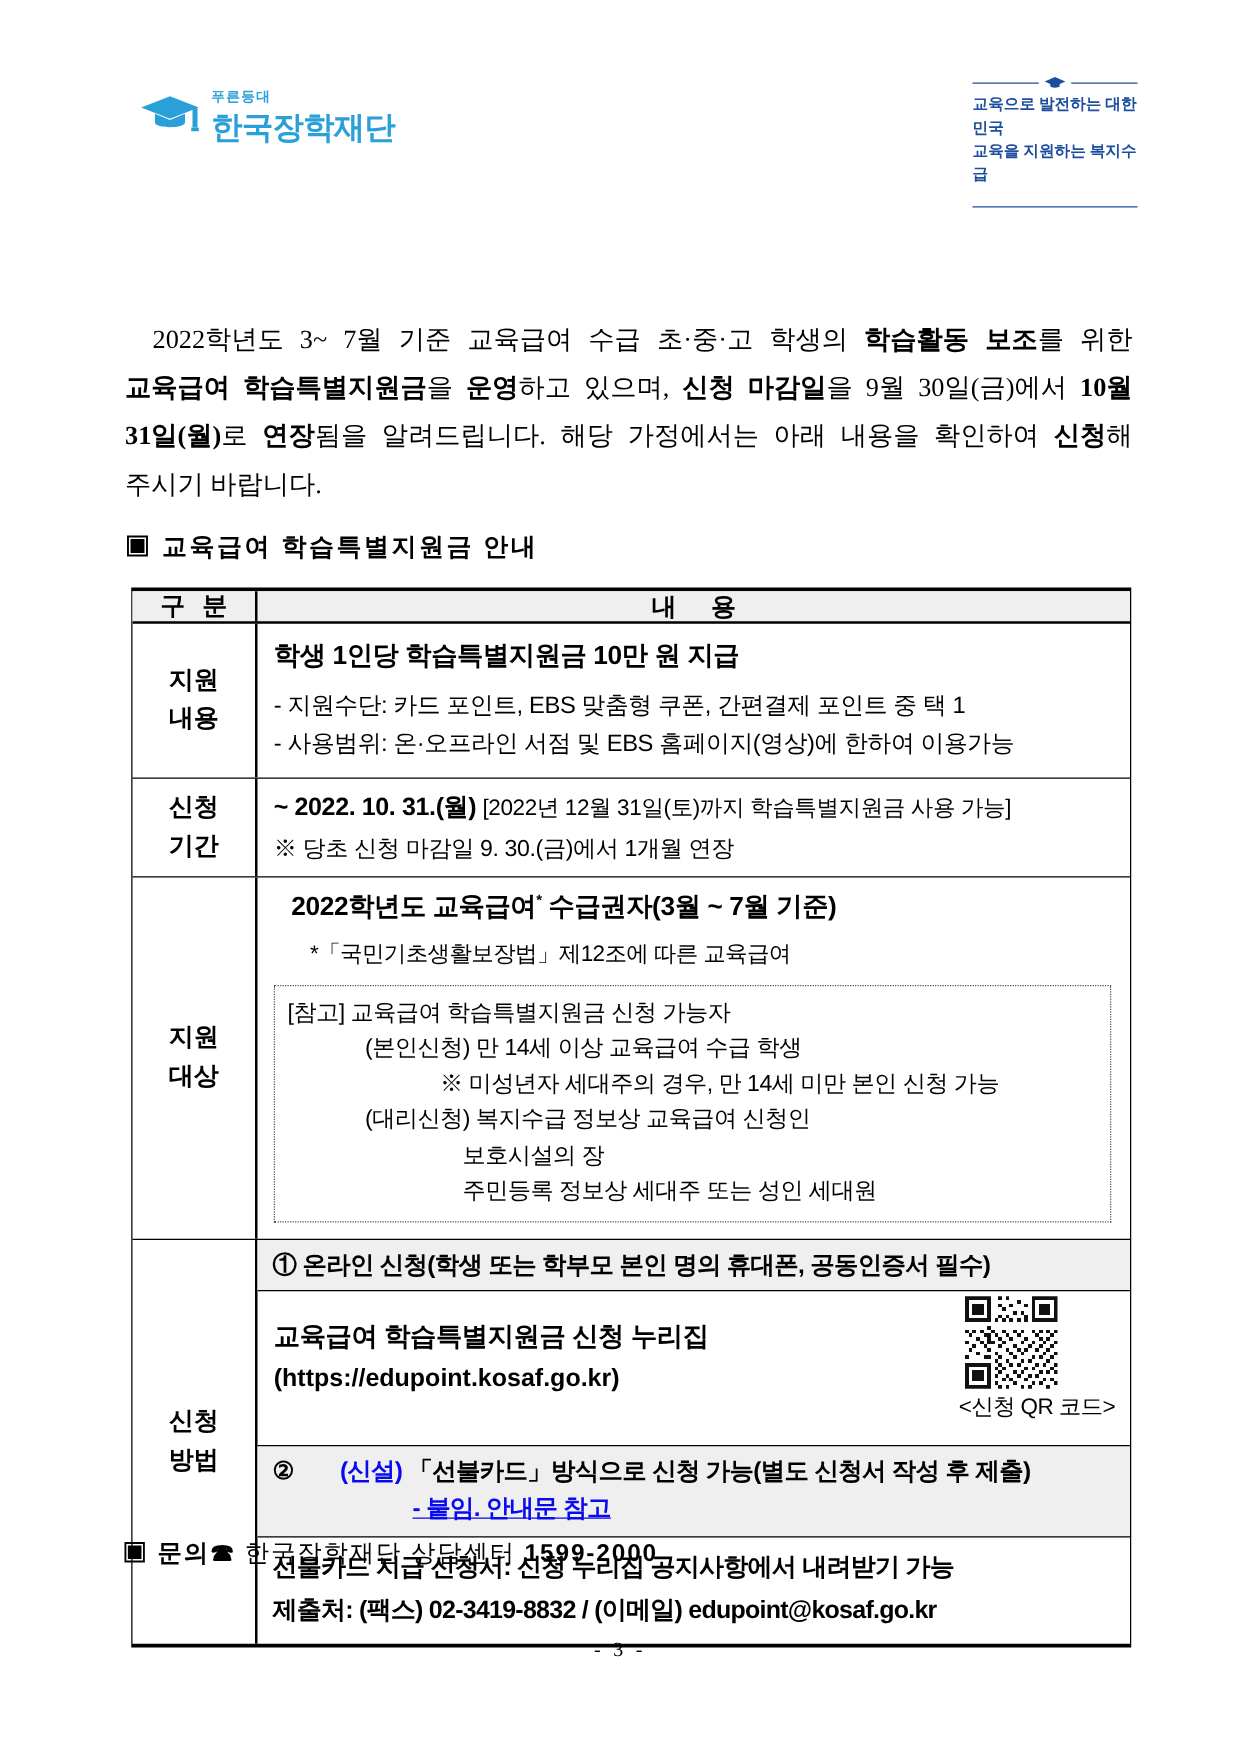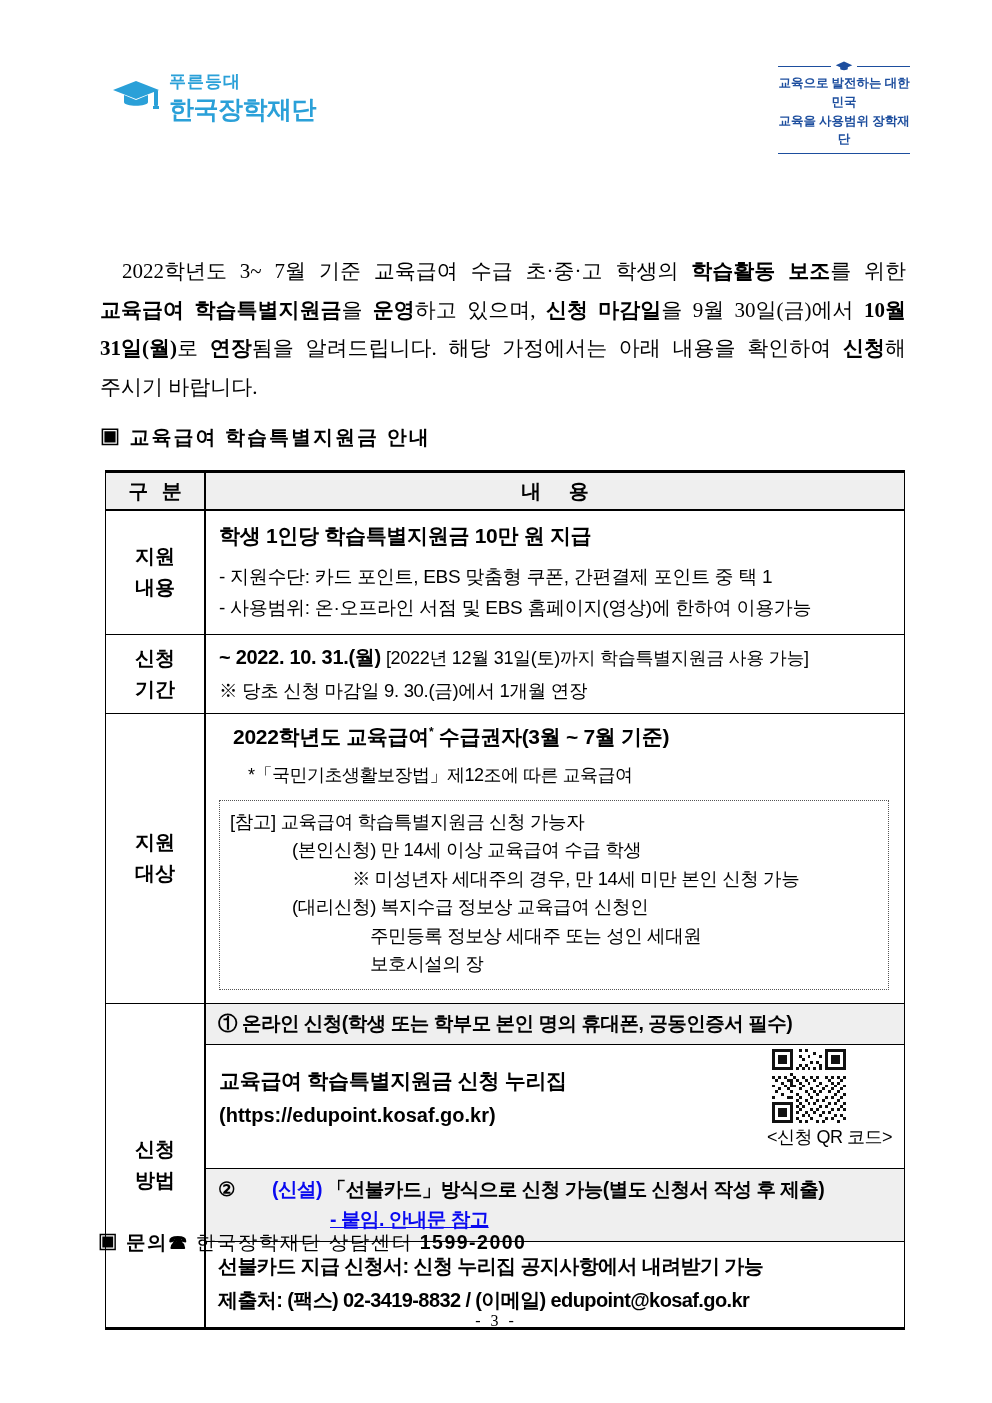--- a/index.html
+++ b/index.html
@@ -4,26 +4,26 @@
 <style>
   * { margin:0; padding:0; box-sizing:border-box; }
   html,body { background:#fff; }
   .page {
     position:relative; width:992px; height:1403px; background:#fff;
     font-family:"Liberation Sans", sans-serif; color:#000; overflow:hidden;
   }
   
   .logo-left { position:absolute; left:112px; top:70px; display:flex; align-items:center; gap:7px; }
   .logo-left .cap { width:50px; height:44px; }
-  .logo-left .ltxt .small { font-size:17px; font-weight:bold; color:var(--logo-cyan,#2aa0d8); letter-spacing:1px; }
+  .logo-left .ltxt .small { font-size:11px; font-weight:bold; color:var(--logo-cyan,#2aa0d8); letter-spacing:1px; }
   .logo-left .ltxt .big { font-size:25px; font-weight:800; color:var(--logo-cyan,#2aa0d8); letter-spacing:-0.5px; }
   .logo-right {
-    position:absolute; left:778px; top:60px; width:132px; text-align:center;
+    position:absolute; left:778px; top:60px; width:132px; 
     color:var(--logo-navy,#1d4e9e); font-family:"Liberation Serif", serif; font-weight:bold;
-    font-size:12.5px; line-height:1.5; padding-bottom:4px; border-bottom:1px solid var(--logo-navy,#1d4e9e);
+    font-size:12.5px; line-height:1.5; padding-bottom:16px; border-bottom:1px solid var(--logo-navy,#1d4e9e);
   }
   .logo-right .ruler { display:flex; align-items:center; gap:4px; margin-bottom:2px; }
   .logo-right .ruler .ln { flex:1; height:1px; background:var(--logo-navy,#1d4e9e); }
   .logo-right .ruler svg { width:18px; height:12px; }
   
   .banner {
     position:absolute; left:100px; width:790px; top:158px;
     border-top:6px double #000; border-bottom:6px double #000;
     text-align:center; padding:11px 0 13px;
     font-size:31px; font-weight:bold; letter-spacing:-1px;
@@ -39,21 +39,21 @@
   .sec-head { position:absolute; left:100px; top:424px; font-size:20px; font-weight:bold; letter-spacing:2px; }
   
   .tbl {
     position:absolute; left:105px; top:470px; width:800px;
     border-top:3px solid #000; border-bottom:3px solid #000;
     border-left:1px solid #000; border-right:1px solid #000;
     font-size:19px;
   }
   .trow { display:flex; border-bottom:1px solid #000; }
   .trow:last-child { border-bottom:none; }
-  .trow.hdr { border-bottom:2px solid #000; background:var(--band-gray,#efefef); height:38px; }
+  .trow.hdr { border-bottom:2px solid #000; background:var(--band-gray,#efefef); height:26px; }
   .lblcell {
     width:100px; flex:0 0 100px; border-right:2px solid #000;
     display:flex; flex-direction:column; align-items:center; justify-content:center;
     font-weight:bold; font-size:20px; line-height:1.55; text-align:center;
   }
   .trow.hdr .lblcell { font-size:20px; border-right:2px solid #000; word-spacing:8px; }
   .ccell { flex:1; min-width:0; }
   .trow.hdr .ccell { display:flex; align-items:center; justify-content:center; font-weight:bold; font-size:20px; word-spacing:22px; }
   
   .r1 .ccell { padding:8px 8px 10px 13px; }
@@ -117,21 +117,21 @@
   <div class="logo-right">
     <div class="ruler">
       <span class="ln"></span>
       <svg viewBox="0 0 24 14">
         <path d="M1 6 L12 1 L23 6 L12 11 Z" fill="#1d4e9e"></path>
         <path d="M7 8 v3 c0 2 10 2 10 0 v-3 l-5 2 z" fill="#1d4e9e"></path>
       </svg>
       <span class="ln"></span>
     </div>
     <div>교육으로 발전하는 대한민국</div>
-    <div>교육을 사용범위 장학재단</div>
+    <div>교육을 지원하는 복지수급</div>
   </div>
 
 
   <p class="intro"><span>2022학년도 3~ 7월 기준 교육급여 수급 초·중·고 학생의 </span><span class="b">학습활동 보조</span><span>를 위한 </span><span class="b">교육급여 학습특별지원금</span><span>을 </span><span class="b">운영</span><span>하고 있으며, </span><span class="b">신청 마감일</span><span>을 9월 30일(금)에서 </span><span class="b">10월 31일(월)</span><span>로 </span><span class="b">연장</span><span>됨을 알려드립니다. 해당 가정에서는 아래 내용을 확인하여 </span><span class="b">신청</span><span>해 주시기 바랍니다.</span></p>
 
   <div class="sec-head">▣ 교육급여 학습특별지원금 안내</div>
 
   <div class="tbl">
 
     <div class="trow hdr">
@@ -171,22 +171,22 @@
         <span>대상</span>
       </div>
       <div class="ccell">
         <div class="headline"><span>2022학년도 교육급여</span><sup>*</sup><span> 수급권자(3월 ~ 7월 기준)</span></div>
         <div class="footnote">*「국민기초생활보장법」제12조에 따른 교육급여</div>
         <div class="refbox">
           <div>[참고] 교육급여 학습특별지원금 신청 가능자</div>
           <div class="ind-a">(본인신청) 만 14세 이상 교육급여 수급 학생</div>
           <div class="ind-b">※ 미성년자 세대주의 경우, 만 14세 미만 본인 신청 가능</div>
           <div class="ind-a">(대리신청) 복지수급 정보상 교육급여 신청인</div>
+          <div class="ind-c">보호시설의 장</div>
           <div class="ind-c">주민등록 정보상 세대주 또는 성인 세대원</div>
-          <div class="ind-c">보호시설의 장</div>
         </div>
       </div>
     </div>
 
     <div class="trow r4">
       <div class="lblcell">
         <span>신청</span>
         <span>방법</span>
       </div>
       <div class="ccell">

